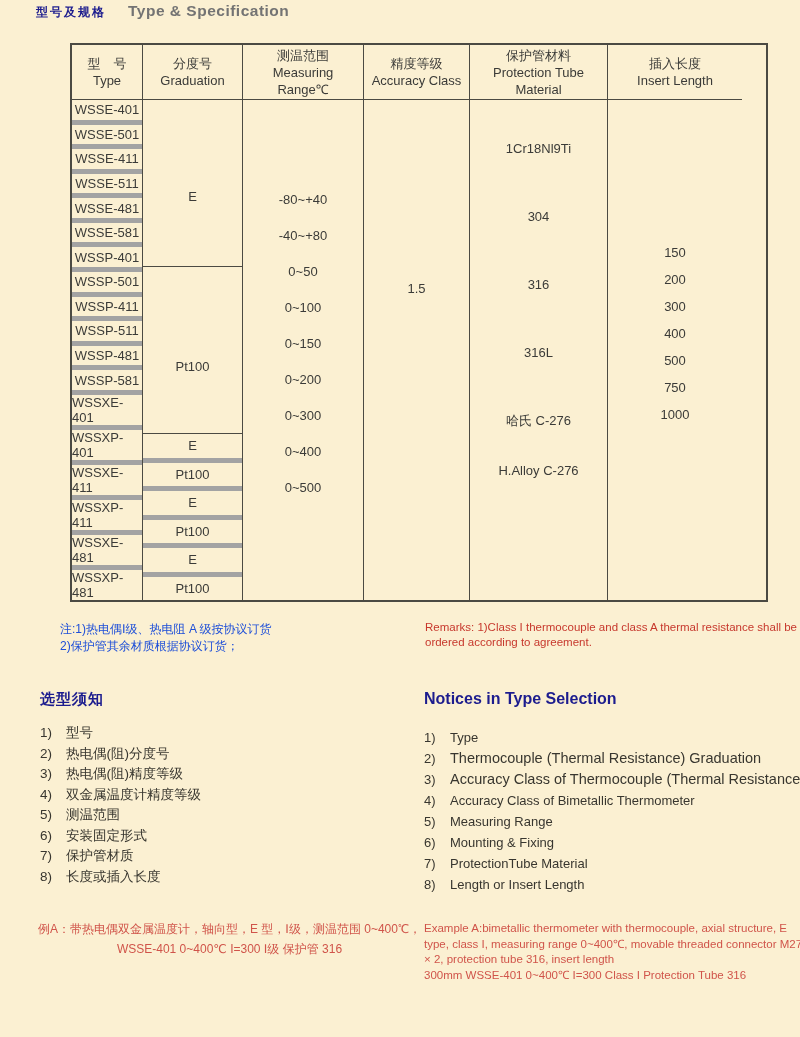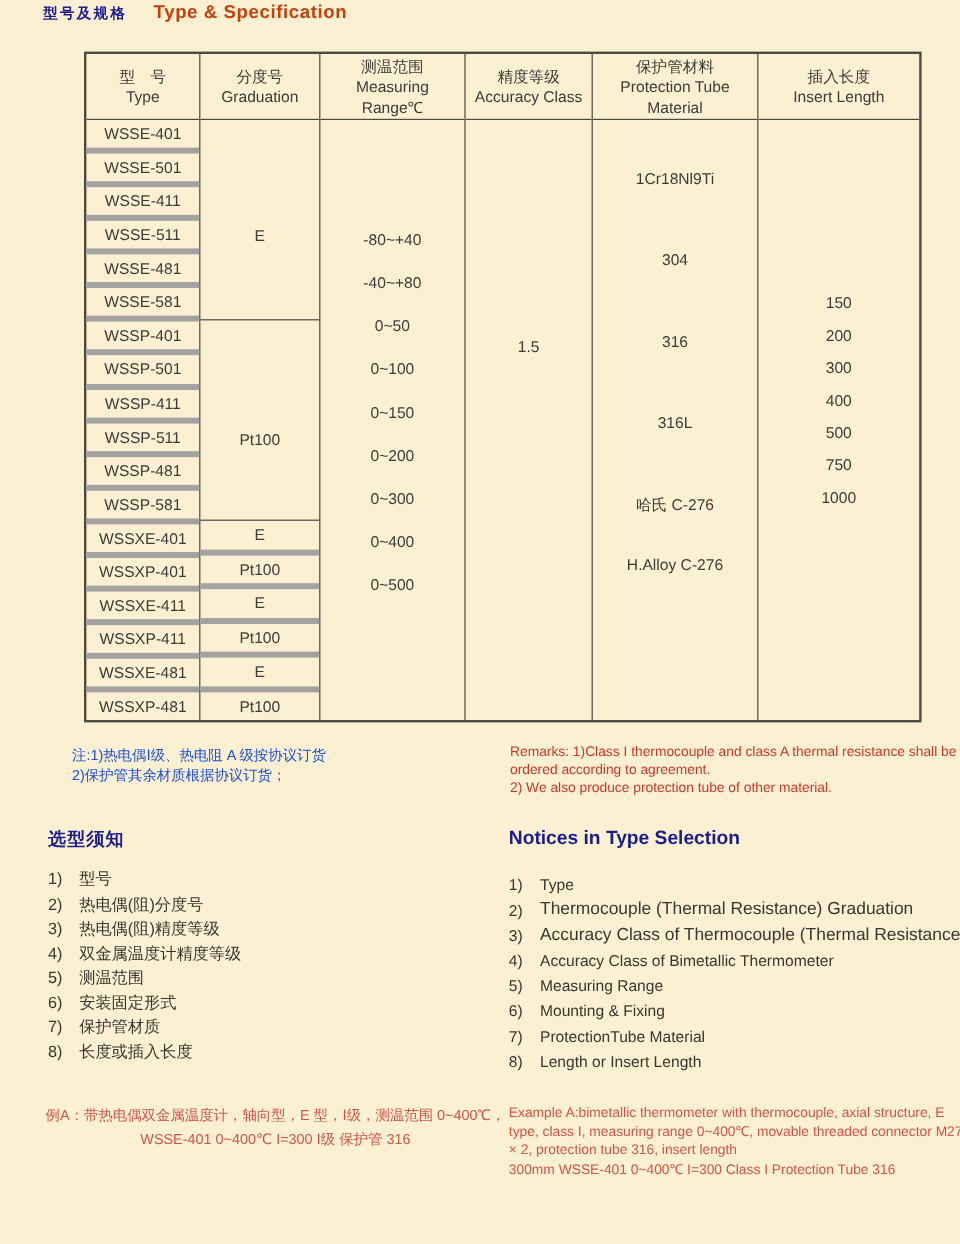--- a/index.html
+++ b/index.html
@@ -5,21 +5,21 @@
   html,body{margin:0;padding:0;}
   body{
     width:800px;height:1037px;position:relative;
     background:#fbf0d2;
     font-family:"Liberation Sans", sans-serif;
     color:#3b3b38;
     overflow:hidden;
   }
   .page-title{position:absolute;left:36px;top:2px;white-space:nowrap;}
   .title-zh{color:#1c1c8e;font-weight:bold;font-size:12px;letter-spacing:2px;}
-  .title-en{color:#c2410c;font-weight:bold;font-size:15.5px;margin-left:22px;letter-spacing:0.5px;}
+  .title-en{color:#737373;font-weight:bold;font-size:15.5px;margin-left:22px;letter-spacing:0.5px;}
 
   
   .spec-table{
     position:absolute;left:70px;top:43px;width:698px;height:559px;
     border:2px solid #4b4a43;box-sizing:border-box;display:flex;
   }
   .col{box-sizing:border-box;border-right:1px solid #4b4a43;display:flex;flex-direction:column;}
   .col:last-child{border-right:none;}
   .hcell{
     height:55px;box-sizing:border-box;border-bottom:1px solid #4b4a43;
@@ -76,21 +76,21 @@
 </style>
 </head>
 <body>
 
 <div class="page-title">
   <span class="title-zh">型号及规格</span><span class="title-en">Type &amp; Specification</span>
 </div>
 
 <div class="spec-table">
 
-  <div class="col" style="width:95px">
+  <div class="col" style="width:71px">
     <div class="hcell">
         <div>型　号</div>
         <div>Type</div>
       </div>
     <div class="col-body">
         <div class="cell">WSSE-401</div>
         <div class="cell">WSSE-501</div>
         <div class="cell">WSSE-411</div>
         <div class="cell">WSSE-511</div>
         <div class="cell">WSSE-481</div>
@@ -203,21 +203,20 @@
 </div>
 
 <div class="notes-zh">
     <div>注:1)热电偶Ⅰ级、热电阻 A 级按协议订货</div>
     <div>2)保护管其余材质根据协议订货；</div>
   </div>
 
 <div class="remarks-en">
     <div>Remarks: 1)Class I thermocouple and class A thermal resistance shall be</div>
     <div>ordered according to agreement.</div>
-    <div>2) We also produce protection tube of other material.</div>
   </div>
 
 <div class="sel-zh-heading">选型须知</div>
 <div class="sel-zh-list">
     <div class="li">
     <span class="num">1)</span>
     <span class="txt">型号</span>
   </div>
     <div class="li">
     <span class="num">2)</span>

